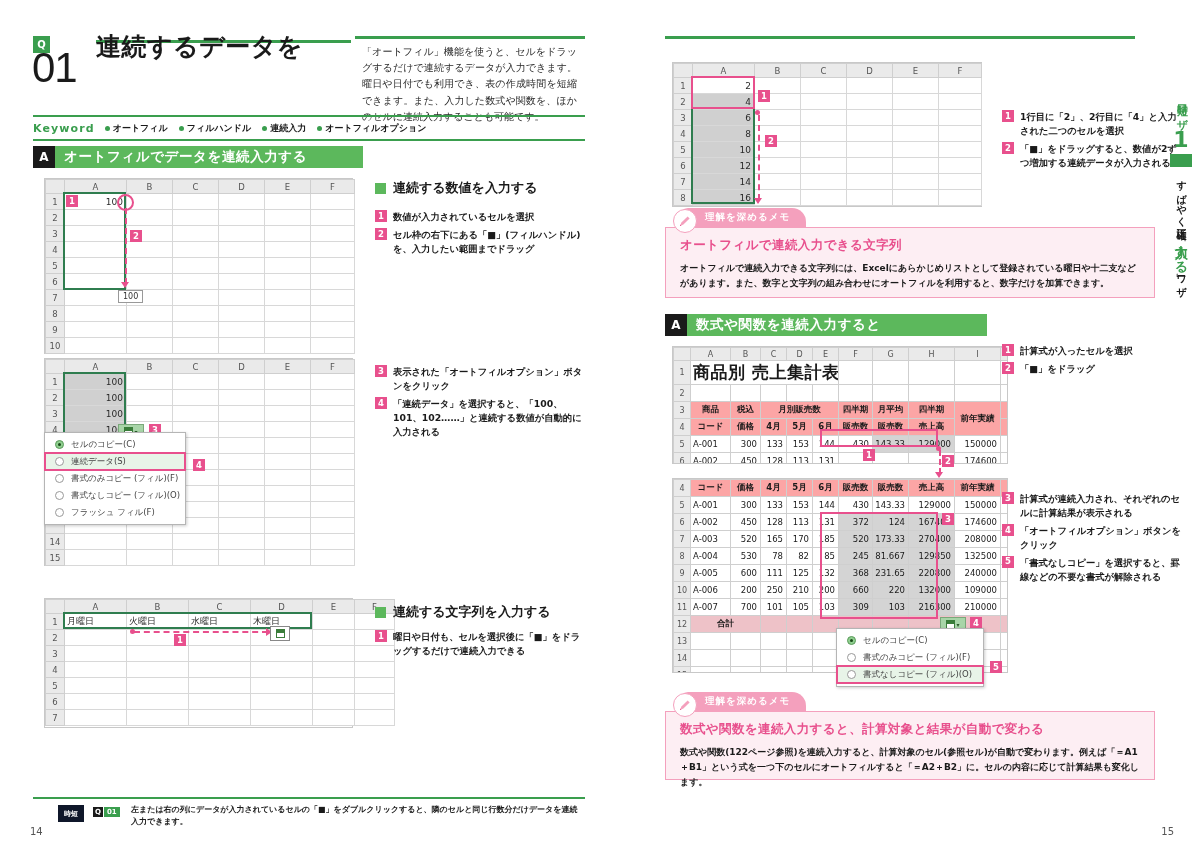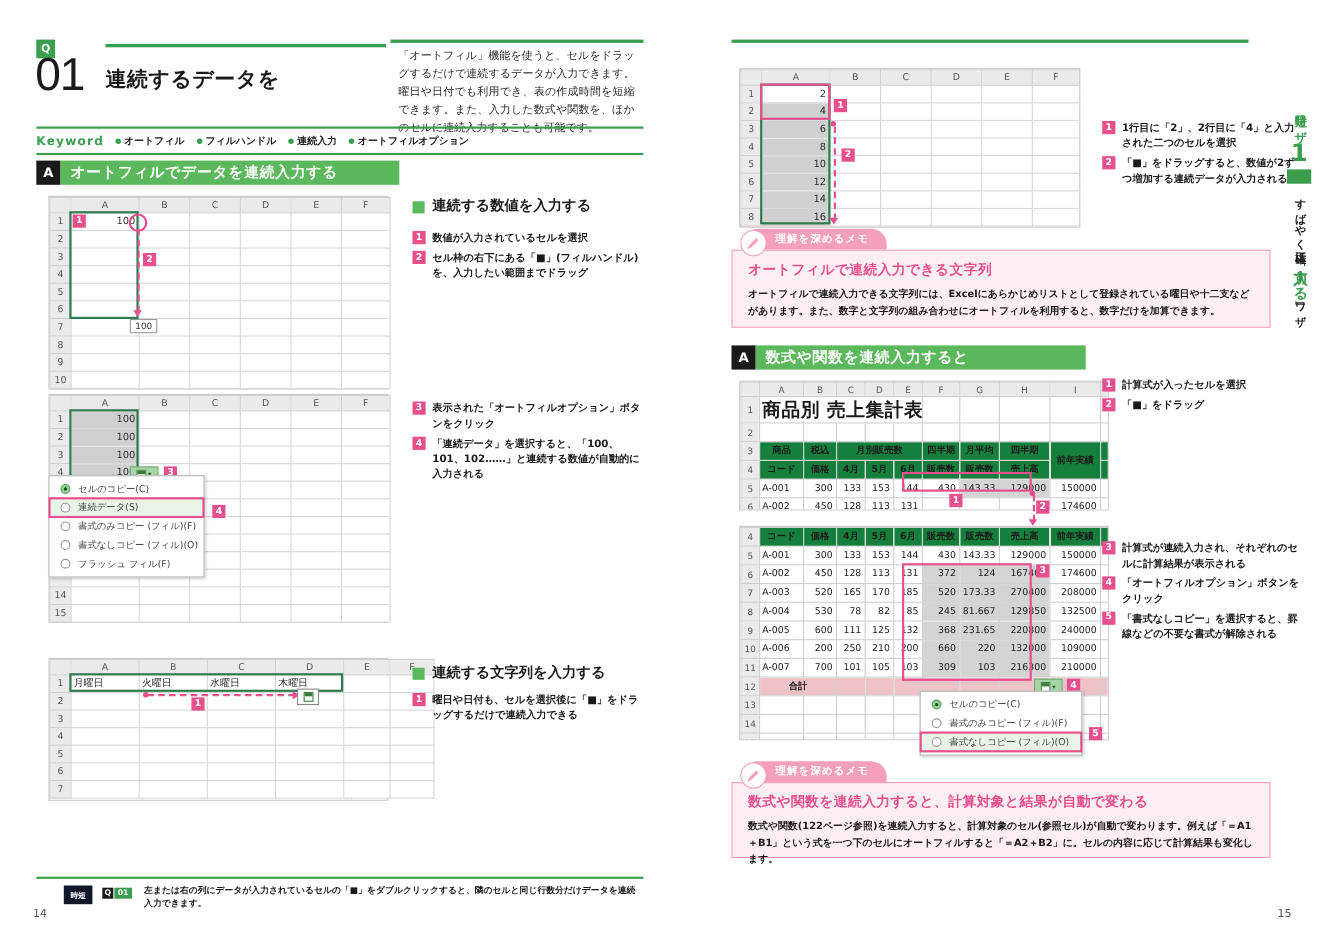--- a/index.html
+++ b/index.html
@@ -21,22 +21,22 @@
     width: 17px; height: 17px; background: #3a9e4e;
     color: #fff; font-size: 10px; font-weight: bold;
     display: flex; align-items: center; justify-content: center;
   }
   .q-num {
     position: absolute; left: 32px; top: 44px;
     font-size: 42px; font-weight: 300; color: #1a1a1a;
     letter-spacing: -1px; font-family: "Liberation Sans", sans-serif;
   }
   .q-title {
-    position: absolute; left: 96px; top: 60px;
-    font-size: 19px; font-weight: bold; color: #1a1a1a;
+    position: absolute; left: 96px; top: 30px;
+    font-size: 25px; font-weight: bold; color: #1a1a1a;
     line-height: 1.32; letter-spacing: 0.5px;
   }
   .rule-top {
     position: absolute; left: 96px; top: 40px; width: 255px;
     height: 3px; background: #3a9e4e;
   }
   .intro {
     position: absolute; left: 362px; top: 44px; width: 215px;
     font-size: 10px; line-height: 1.62; color: #2a2a2a;
     text-align: justify;
@@ -224,21 +224,21 @@
   
   .sales { position: absolute; border: 1px solid #c8c8c8; background: #fff; }
   .sales table { border-collapse: collapse; table-layout: fixed; width: 100%; }
   .sales td {
     border: 1px solid #cfcfcf; font-size: 8.5px; height: 17px;
     padding: 0 2px; color: #1a1a1a; background: #fff; white-space: nowrap; overflow: hidden;
   }
   .sales .colhdr { background: #eaeaea; color: #555; text-align: center; font-size: 8px; height: 13px; }
   .sales .rowhdr { background: #eaeaea; color: #555; text-align: center; font-size: 8px; width: 17px; }
   .sales .corner { background: #eaeaea; width: 17px; height: 13px; }
-  .sales .thead { background: #15803d; text-align: center; font-weight: bold; font-size: 8.5px; }
+  .sales .thead { background: #fca5a5; text-align: center; font-weight: bold; font-size: 8.5px; }
   .sales .num { text-align: right; padding-right: 3px; }
   .sales .big {
     font-size: 17px; font-weight: bold; text-align: left; letter-spacing: 0.5px;
   }
   .sales .grey { background: #d4d4d4; }
   .sales .total { background: #eec2c8; text-align: center; font-weight: bold; }
 
   
   .sidetab {
     position: absolute; right: 6px; top: 95px; width: 26px;

